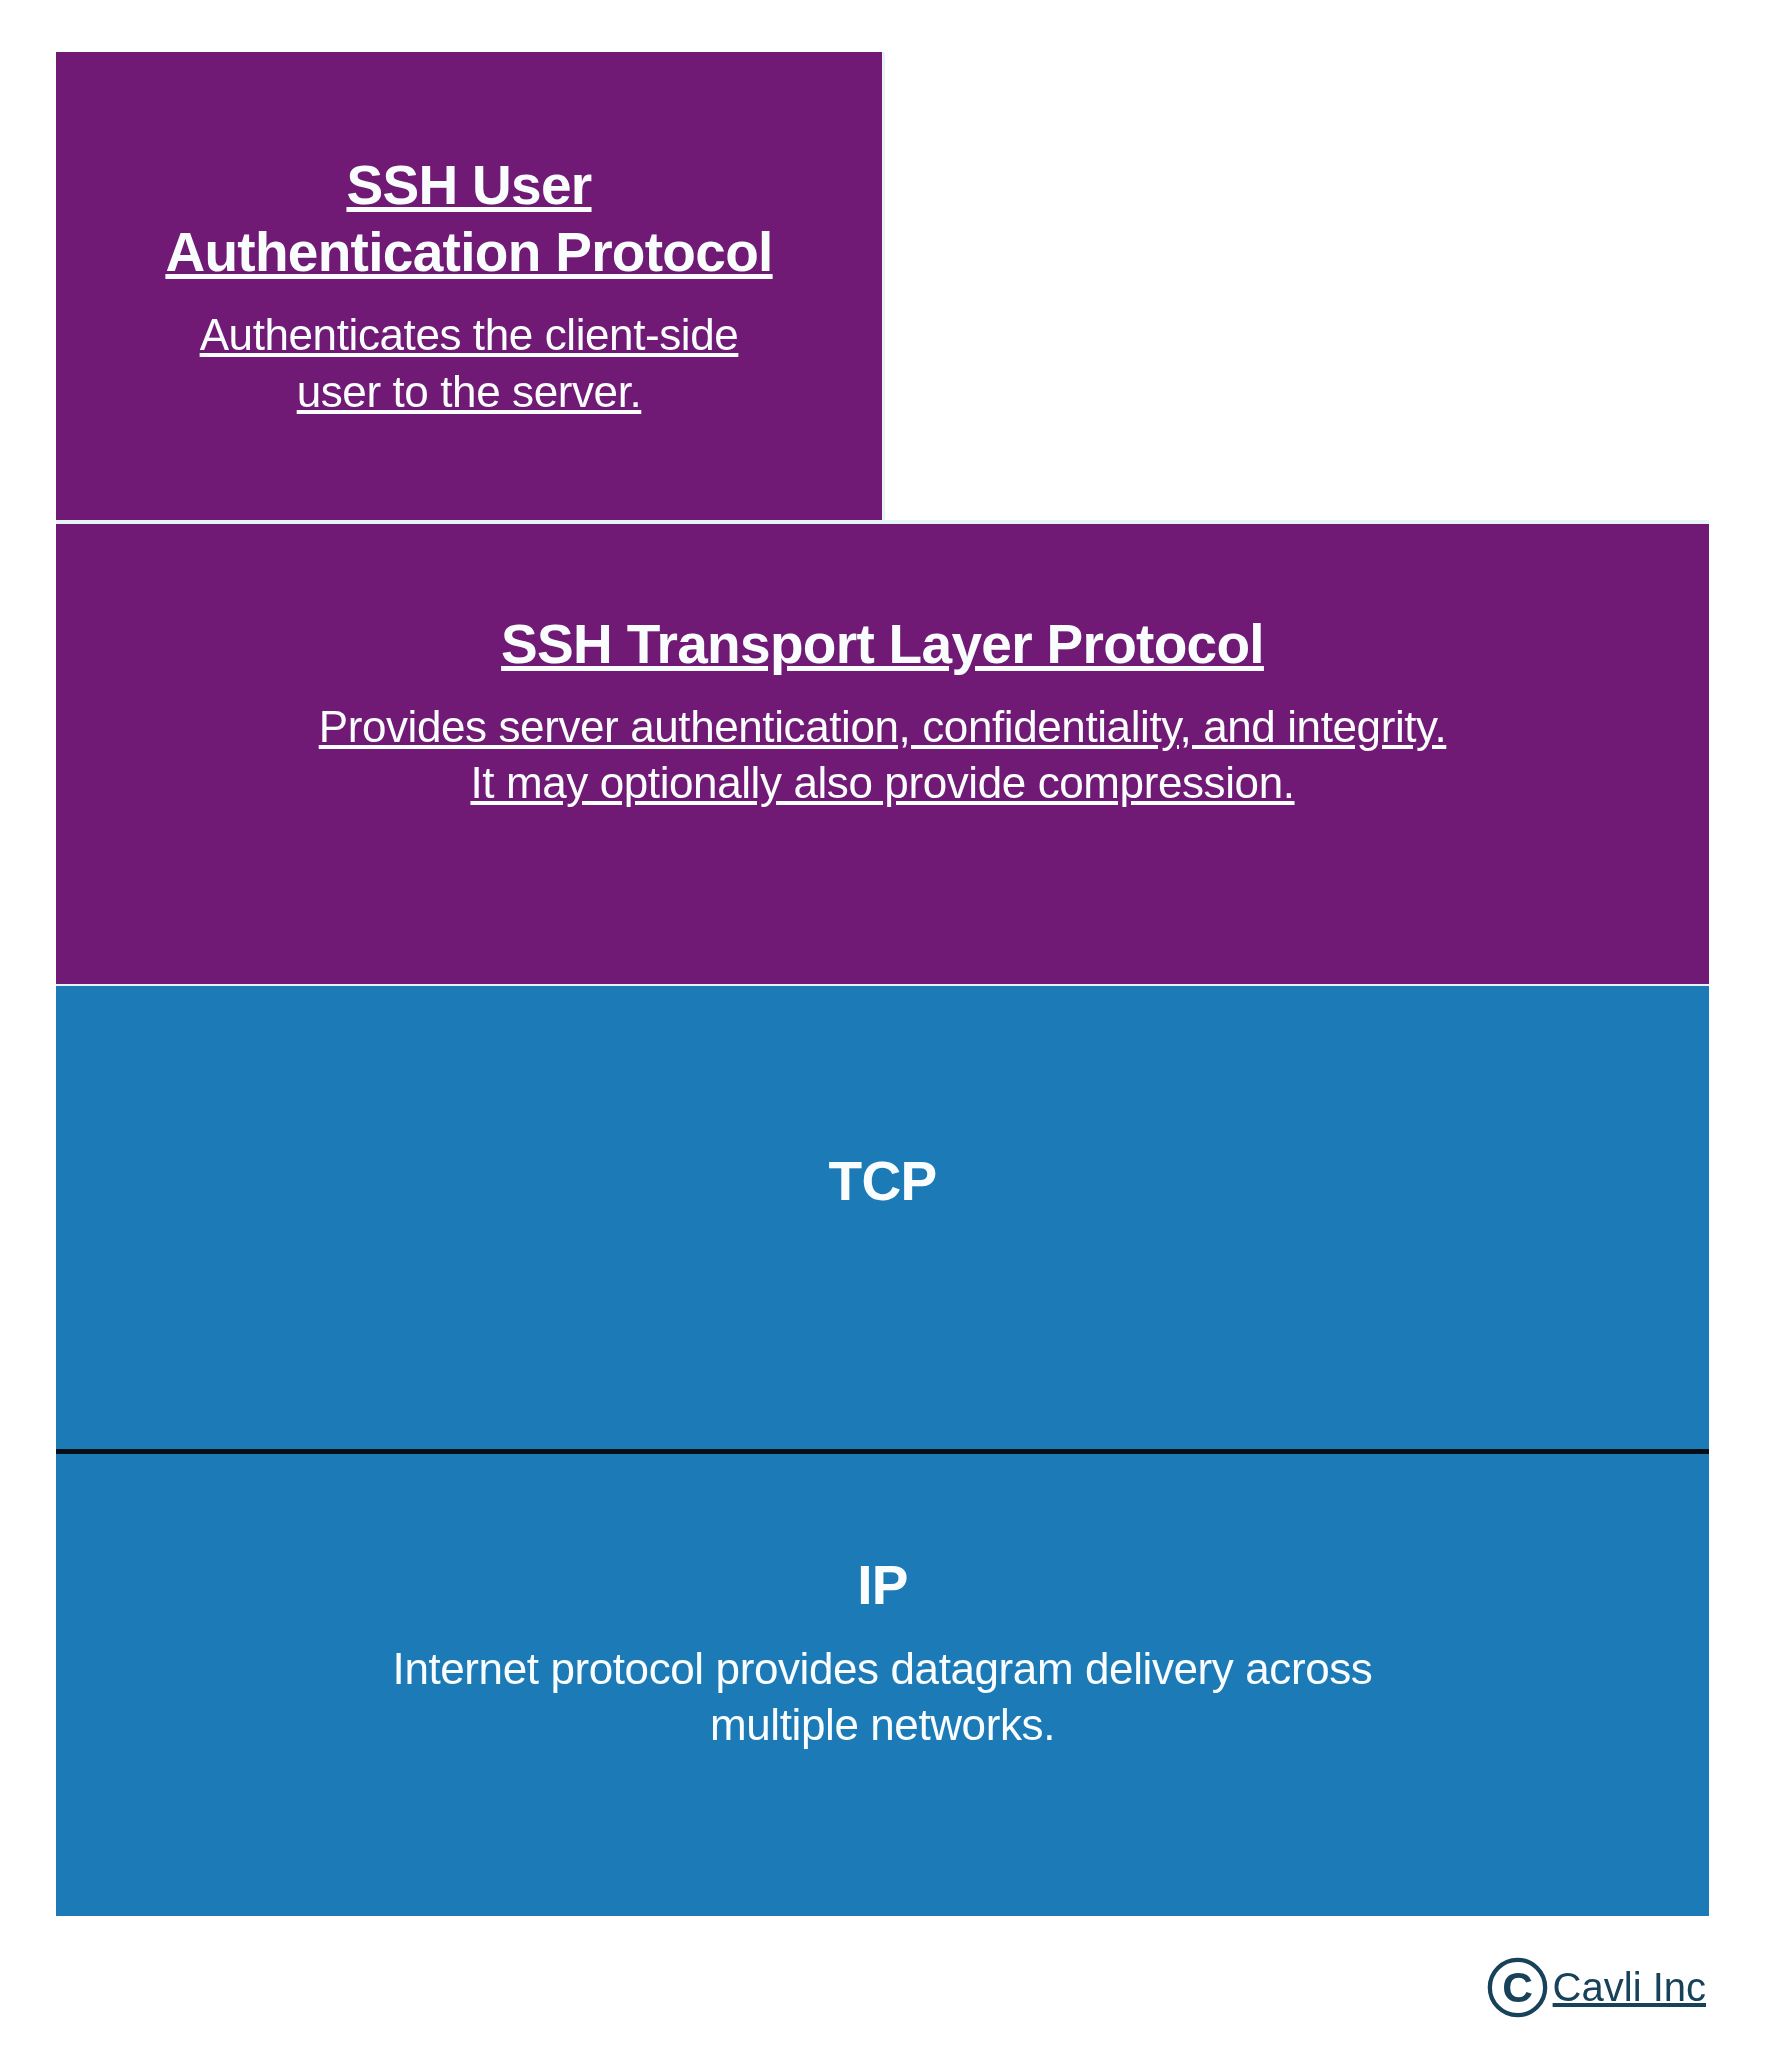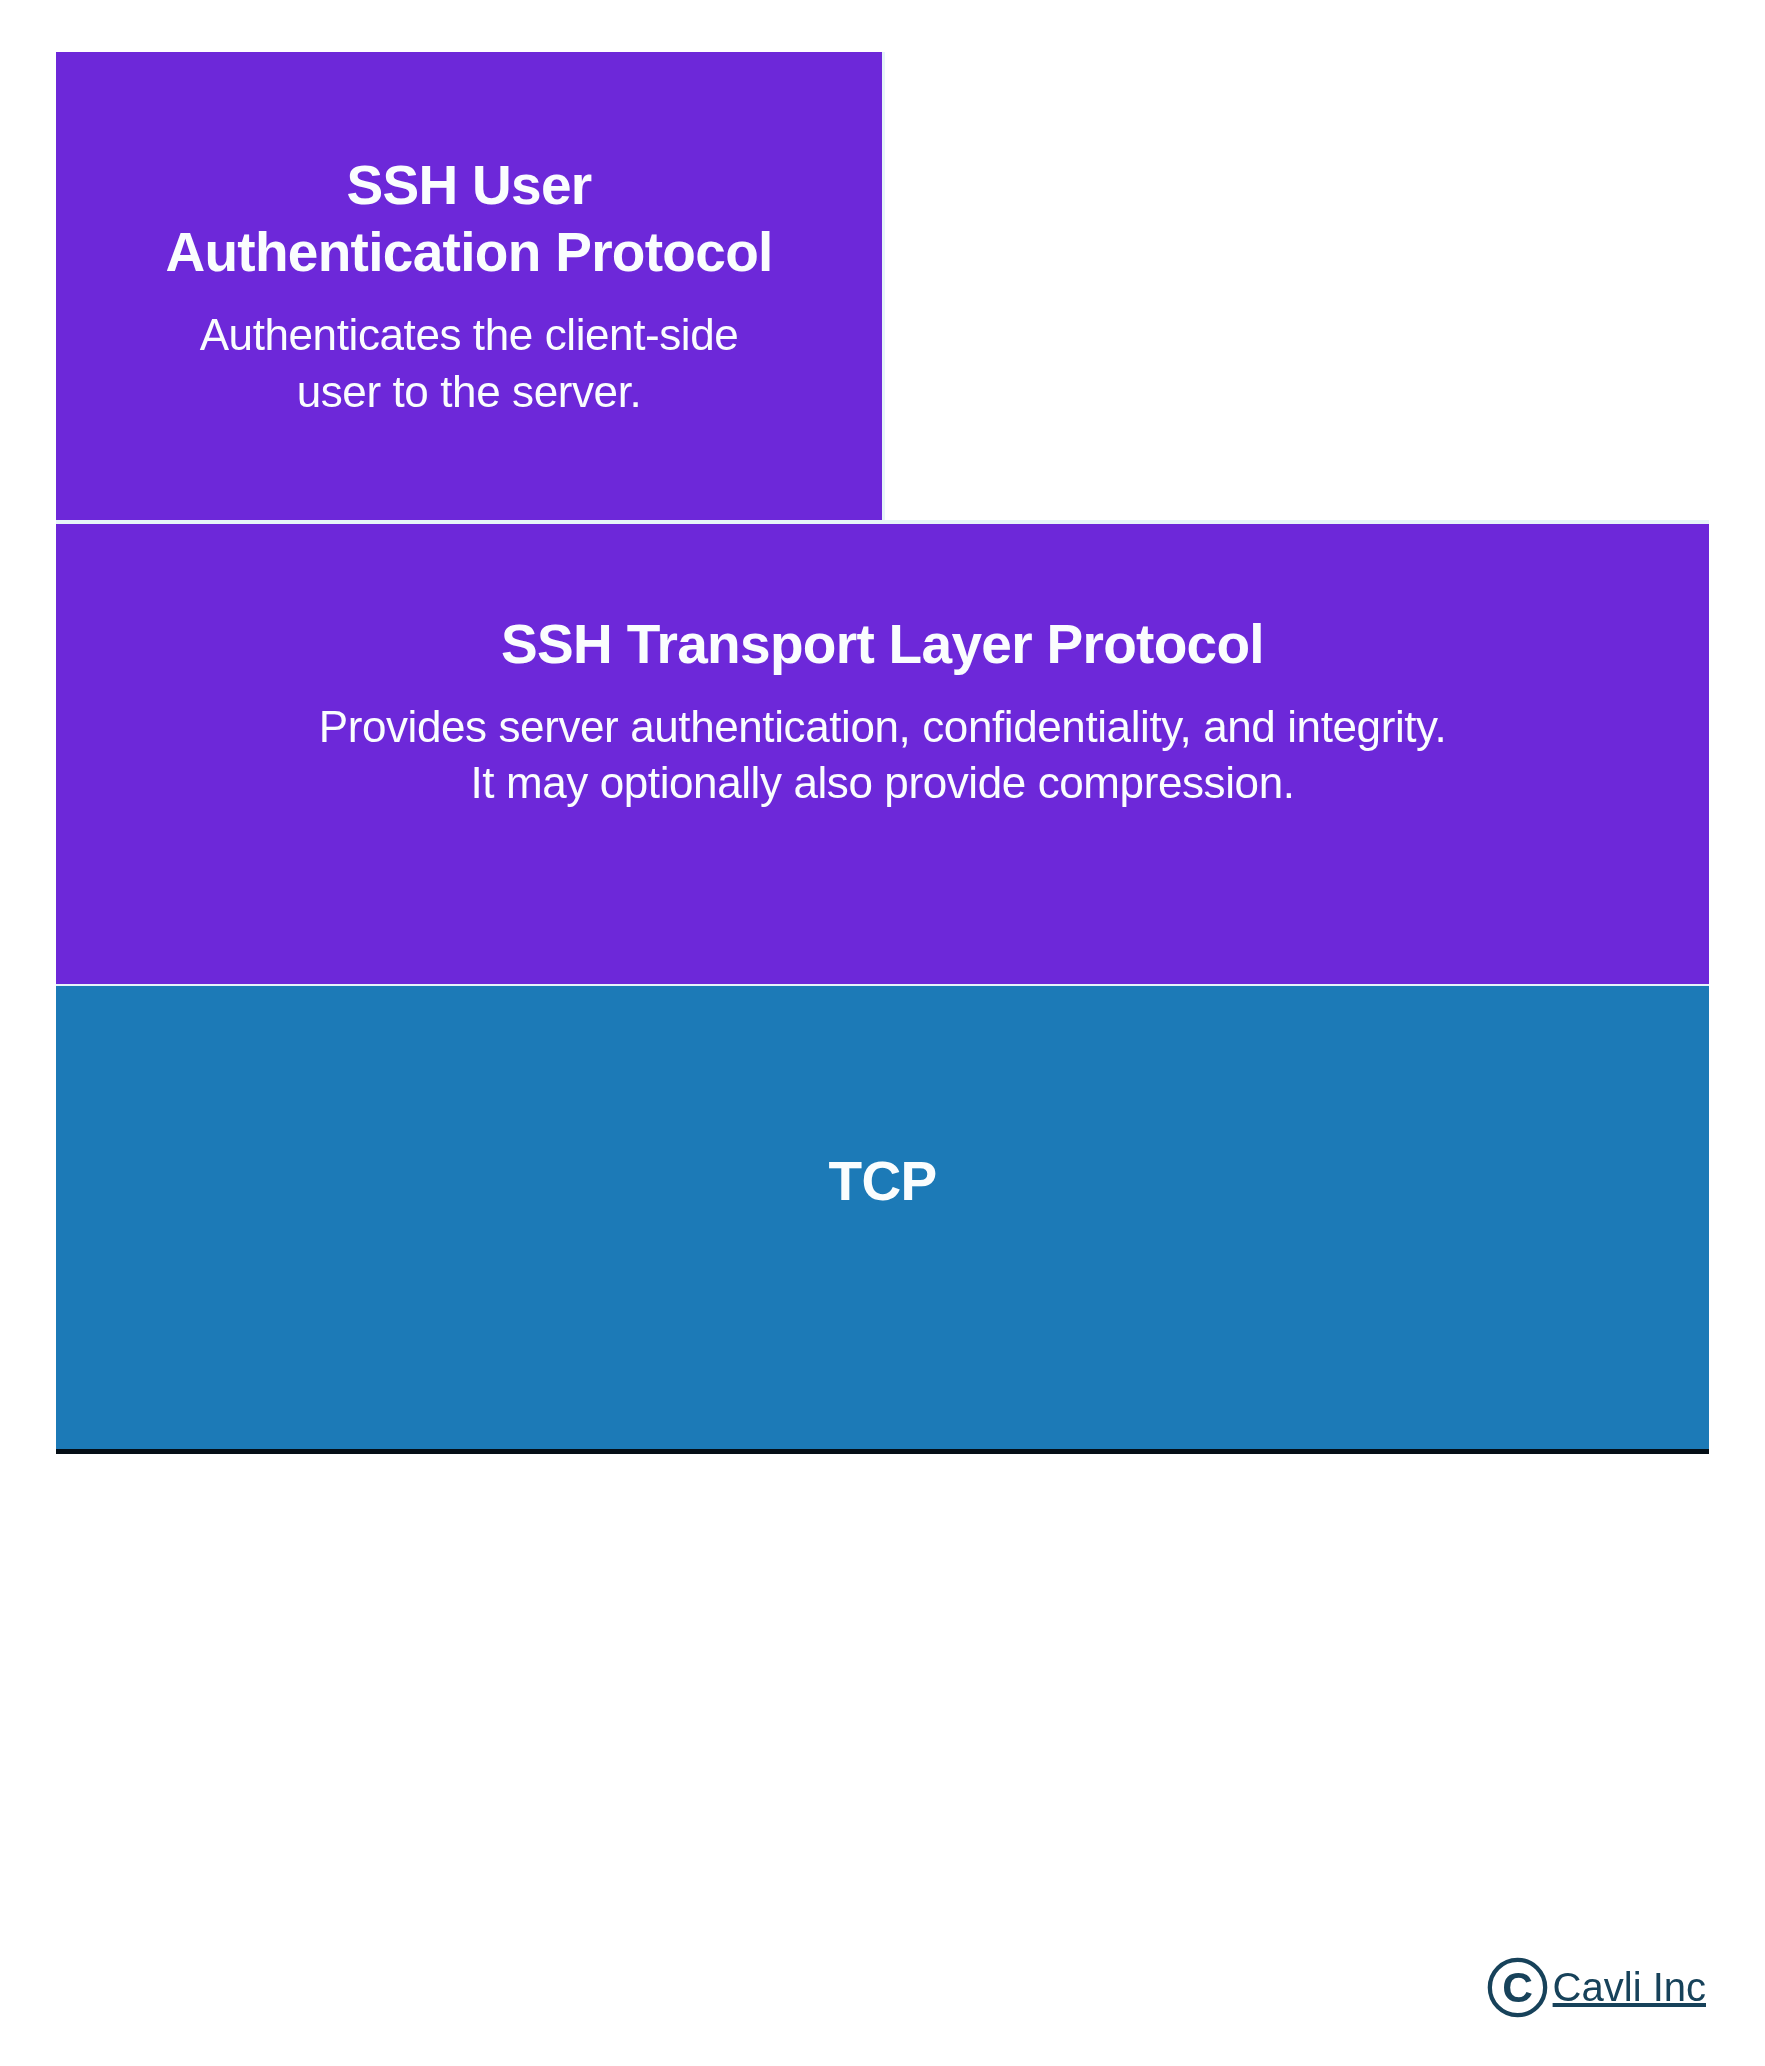--- a/index.html
+++ b/index.html
@@ -30,21 +30,21 @@
   }
   .box {
     display: flex;
     flex-direction: column;
     justify-content: center;
     align-items: center;
     text-align: center;
     color: #FAFDFE;
     box-sizing: border-box;
   }
-  .dark  { background: #6d28d9; }
+  .dark  { background: #701a75; text-decoration: underline; }
   .light { background: #1C7AB7; }
   .cell-left  { width: 826px; }
   .cell-right { flex: 1; }
   .vdivider {
     width: 2.8px;
     background: #E6F4F8;
   }
   .hdivider-white {
     height: 3.6px;
     background: #E6F4F8;
@@ -118,20 +118,25 @@
   </section>
 
   <div class="hdivider-white-thin"></div>
 
   <section class="box light band-tcp">
     <h2 class="layer-title">TCP</h2>
   </section>
 
   <div class="hdivider-black"></div>
 
+  <section class="box light band-ip">
+    <h2 class="layer-title">IP</h2>
+    <p class="layer-desc">Internet protocol provides datagram delivery across
+multiple networks.</p>
+  </section>
 
 </div>
 
 <div class="footer-logo">
   <span class="c-circle">
     <svg width="61" height="61" viewBox="0 0 86 86" xmlns="http://www.w3.org/2000/svg">
       <circle cx="43" cy="43" r="39" fill="none" stroke="#17425A" stroke-width="6"></circle>
       <text x="43" y="64" text-anchor="middle" font-size="60" font-weight="bold" font-family="Liberation Sans, DejaVu Sans, sans-serif" fill="#17425A">C</text>
     </svg>
   </span>

